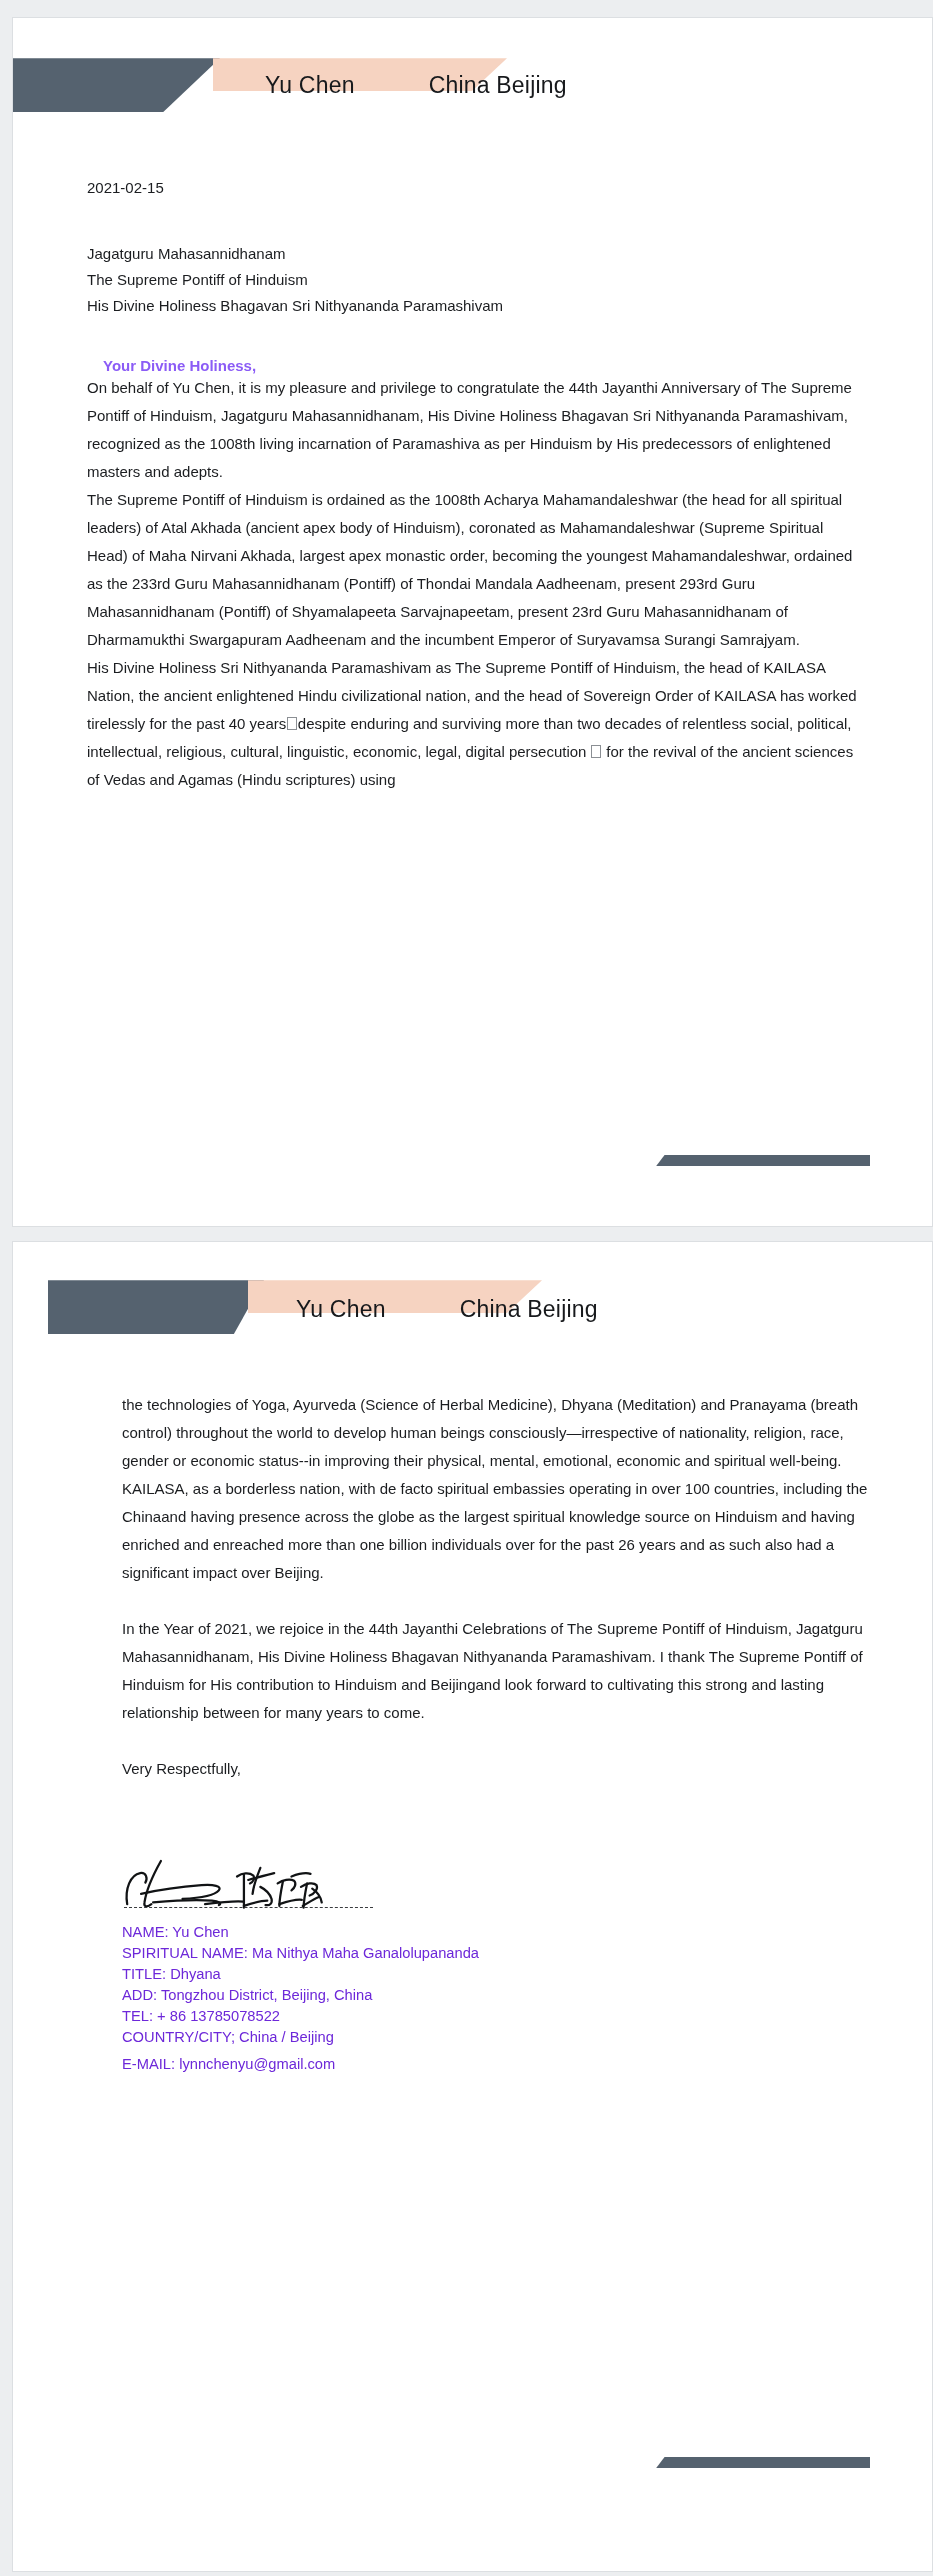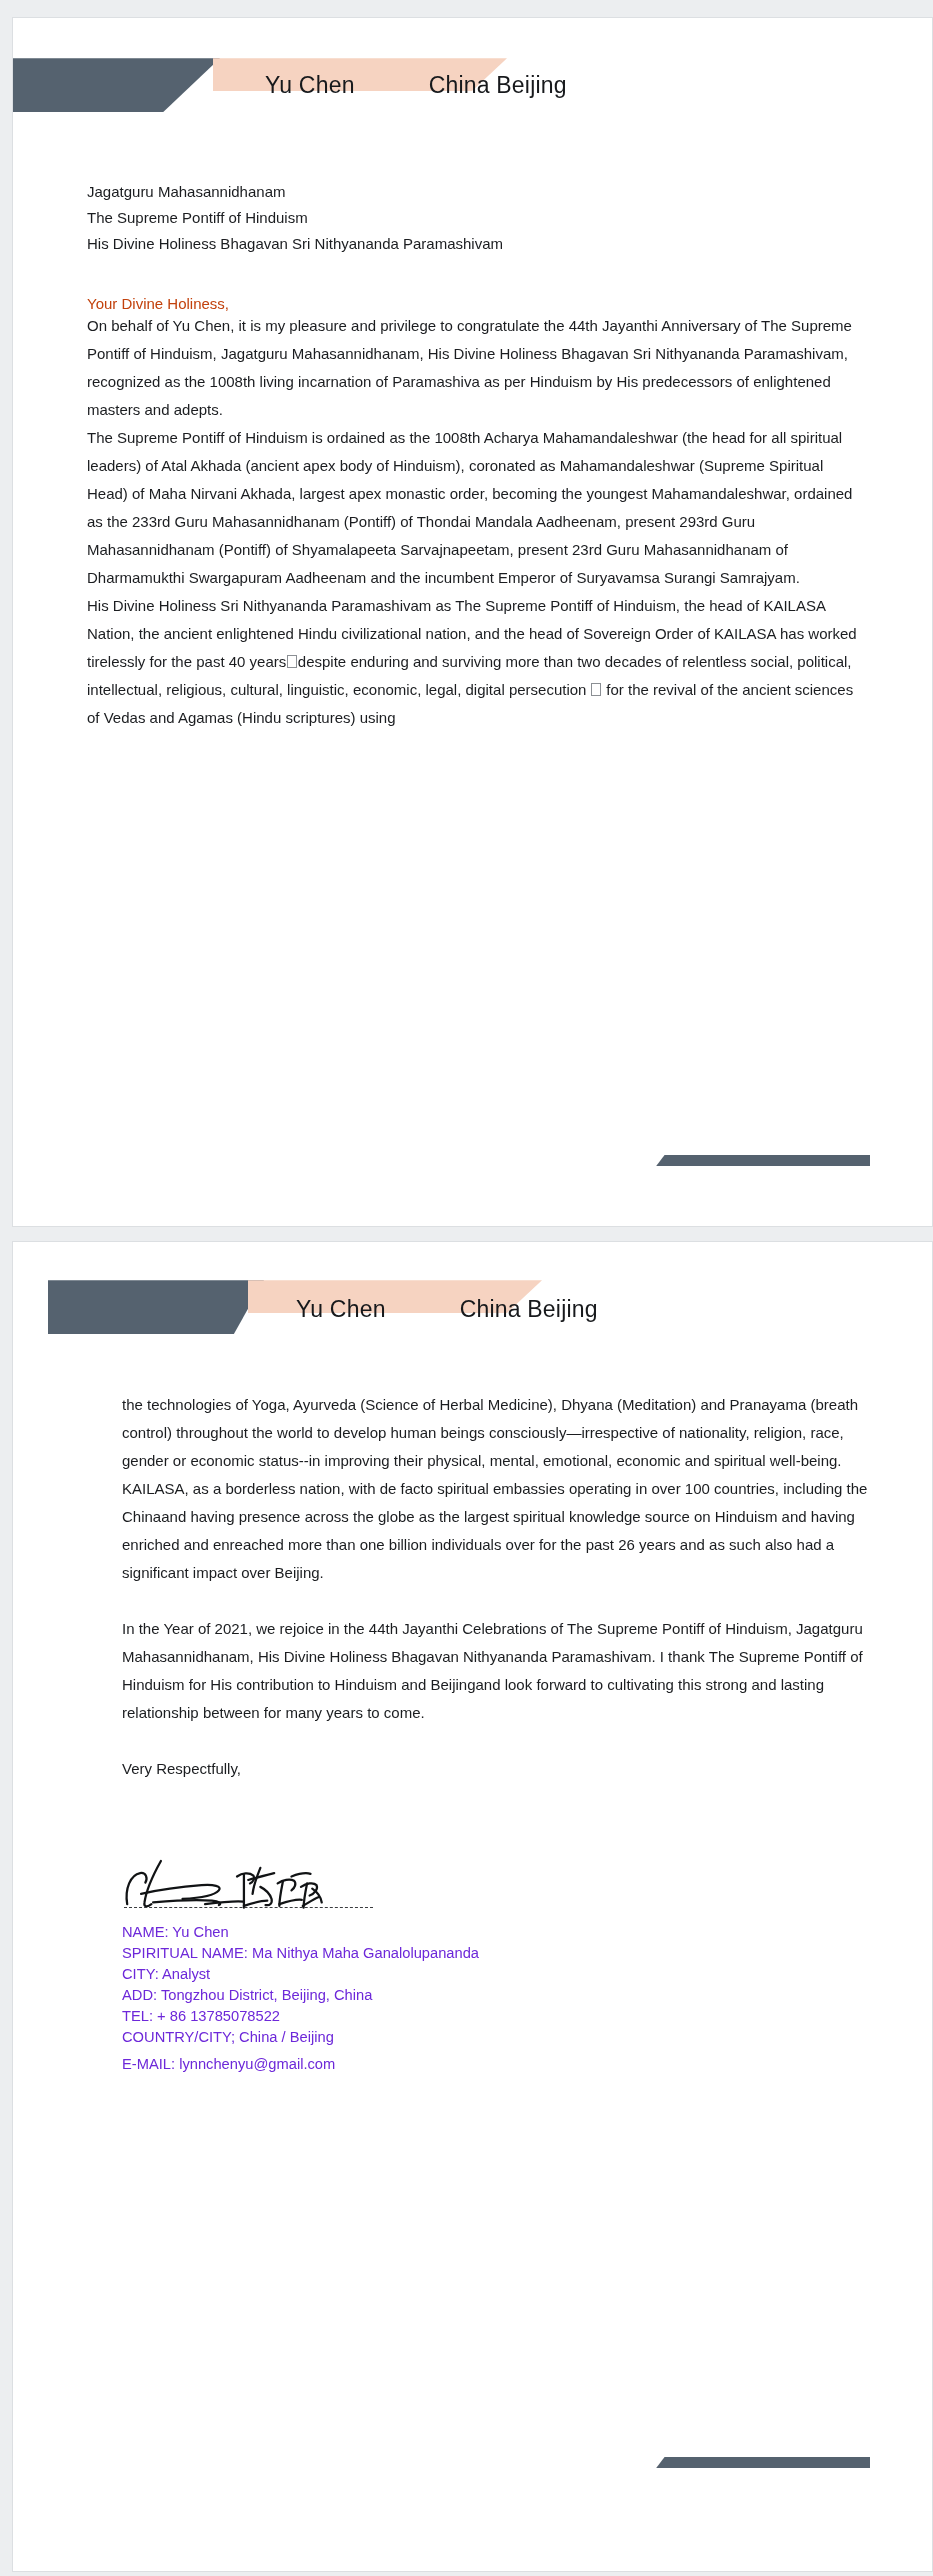--- a/index.html
+++ b/index.html
@@ -119,22 +119,23 @@
   }
   .addr-line {
     font-size: 15px;
     color: #1b1d20;
     line-height: 26px;
     margin: 0;
     white-space: nowrap;
   }
   .salutation {
     font-size: 15px;
-    color: #c2410c;
-    margin: 38px 0 0 0;
+    color: #8b5cf6;
+    margin: 38px 0 0 16px;
+    font-weight: bold;
   }
   .para {
     font-size: 15px;
     color: #1b1d20;
     line-height: 28px;
     margin: 0;
     text-align: left;
   }
   .para.first { }
   .para.gap-before { margin-top: 28px; }
@@ -188,20 +189,21 @@
       <div class="banner-peach"></div>
     </div>
 
     <div class="banner-titles">
       <div class="banner-title">Yu Chen</div>
       <div class="banner-title second">China Beijing</div>
     </div>
 
     <div class="body-area">
 
+      <p class="doc-date">2021-02-15</p>
 
       <p class="addr-line">Jagatguru Mahasannidhanam</p>
       <p class="addr-line">The Supreme Pontiff of Hinduism</p>
       <p class="addr-line">His Divine Holiness Bhagavan Sri Nithyananda Paramashivam</p>
 
       <p class="salutation">Your Divine Holiness,</p>
 
       <p class="para first">On behalf of Yu Chen, it is my pleasure  and privilege to congratulate the 44th Jayanthi Anniversary of The Supreme Pontiff of Hinduism, Jagatguru Mahasannidhanam, His Divine Holiness Bhagavan Sri Nithyananda Paramashivam, recognized as the 1008th living incarnation of Paramashiva as per Hinduism by His predecessors of enlightened masters and adepts.</p>
 
       <p class="para">The Supreme Pontiff of Hinduism is ordained as the 1008th Acharya Mahamandaleshwar (the head for all spiritual leaders) of Atal Akhada (ancient apex body of Hinduism), coronated as Mahamandaleshwar (Supreme Spiritual Head) of Maha Nirvani Akhada, largest apex monastic order, becoming the youngest Mahamandaleshwar, ordained as the 233rd Guru Mahasannidhanam (Pontiff) of Thondai Mandala Aadheenam, present 293rd Guru Mahasannidhanam (Pontiff) of Shyamalapeeta Sarvajnapeetam,  present 23rd Guru Mahasannidhanam of Dharmamukthi Swargapuram Aadheenam and the incumbent Emperor of Suryavamsa Surangi Samrajyam.</p>
@@ -257,21 +259,21 @@
               <path d="M220 56 C226 60, 230 66, 231 72"></path>
             </g>
           </svg>
           <div class="sig-rule"></div>
         </div>
       </div>
 
       <div class="contact">
         <p class="contact-line">NAME: Yu Chen</p>
         <p class="contact-line">SPIRITUAL NAME: Ma Nithya Maha Ganalolupananda</p>
-        <p class="contact-line">CITY: Analyst</p>
+        <p class="contact-line">TITLE: Dhyana</p>
         <p class="contact-line">ADD: Tongzhou District, Beijing, China</p>
         <p class="contact-line">TEL: + 86 13785078522</p>
         <p class="contact-line">COUNTRY/CITY; China / Beijing</p>
         <p class="contact-line email">E-MAIL: lynnchenyu@gmail.com</p>
       </div>
     </div>
 
     <div class="footer-bar"></div>
   </div>
 

